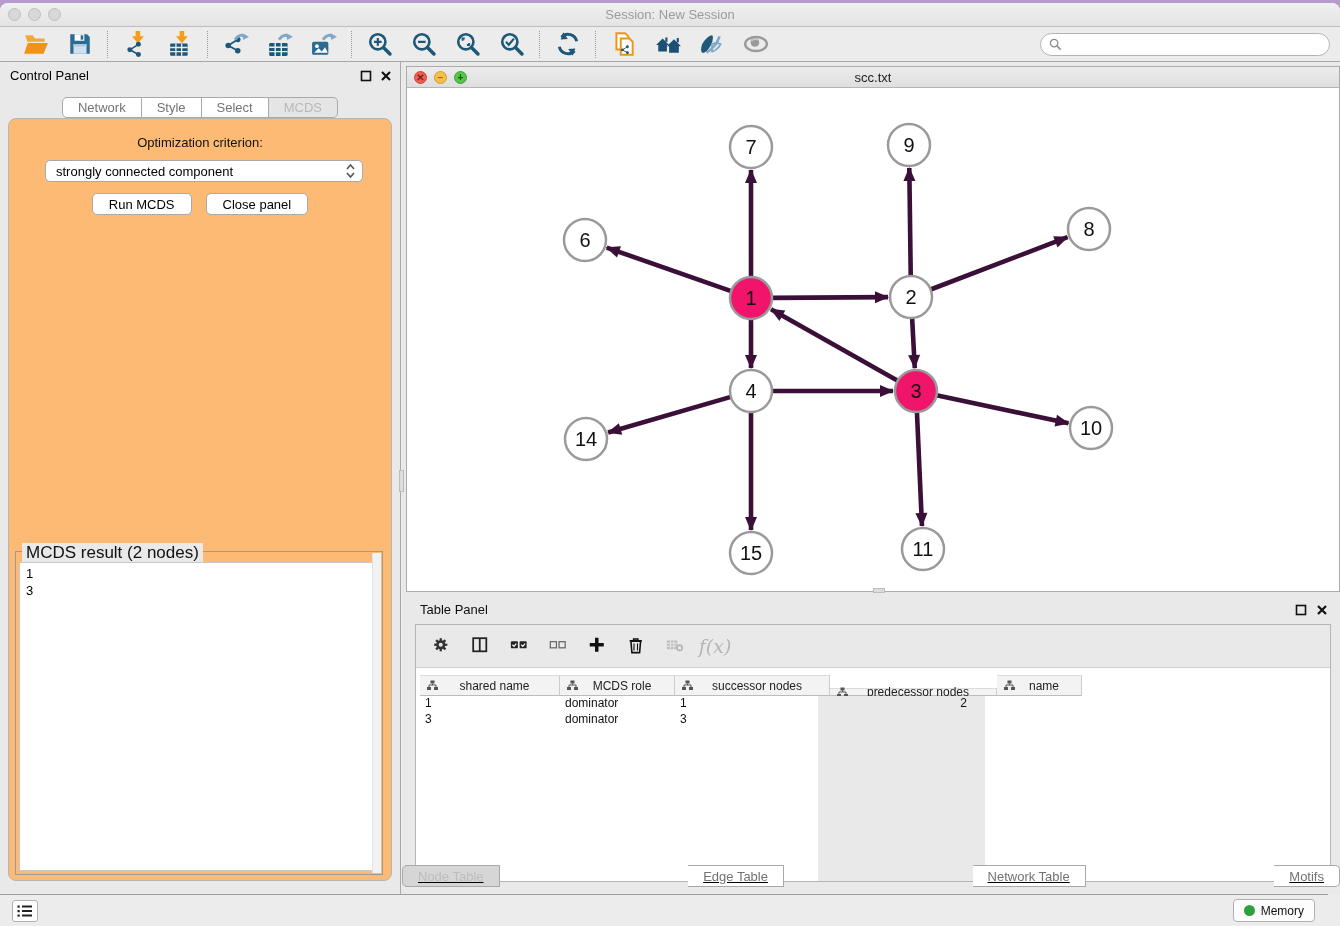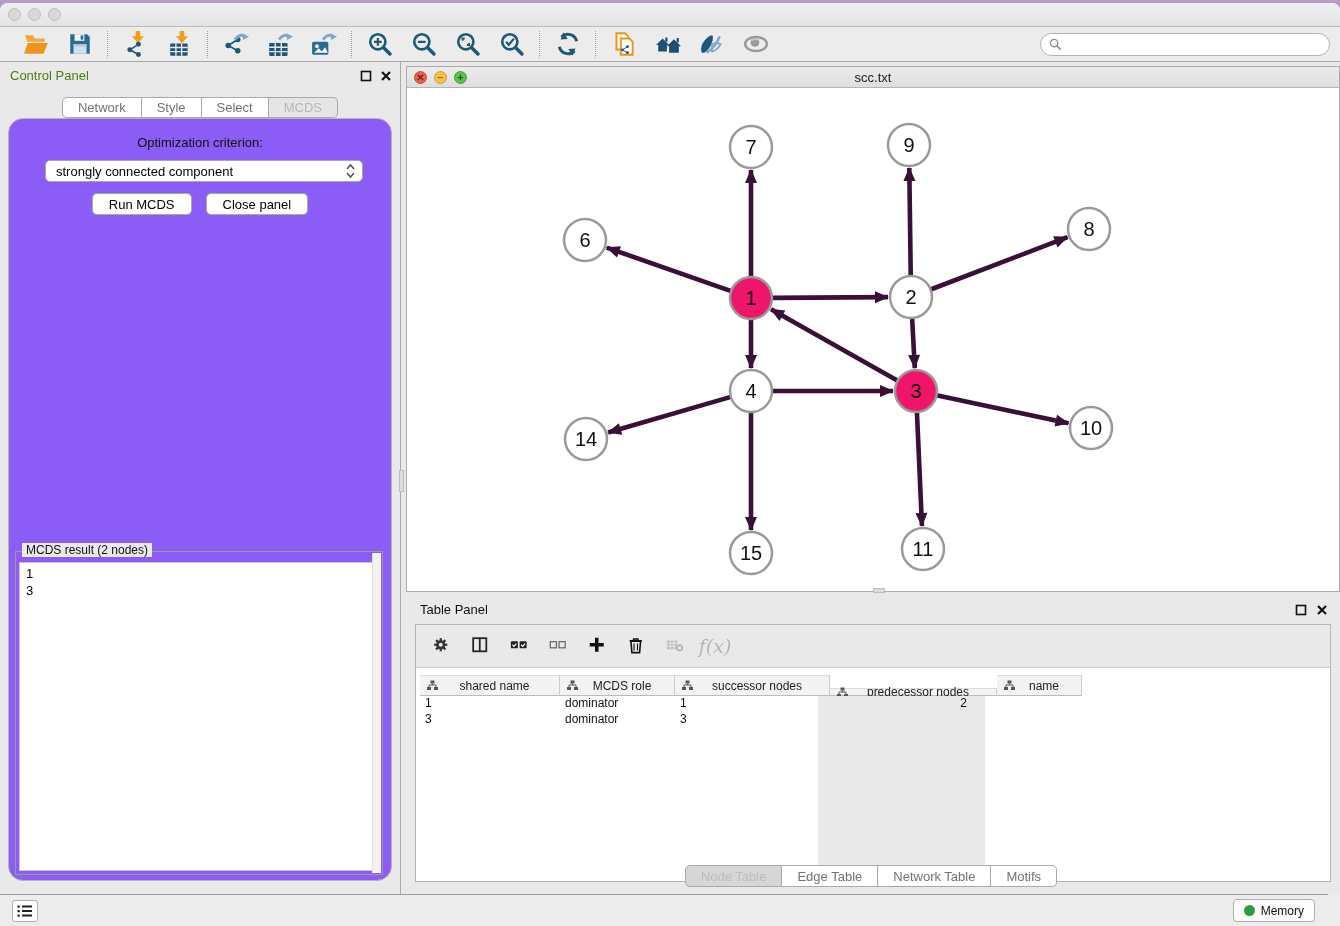--- a/index.html
+++ b/index.html
@@ -31,42 +31,42 @@
   .searchbox input { border:none; outline:none; flex:1; font-size:12px; margin-left:5px;
                      font-family:"Liberation Sans",sans-serif; background:transparent; }
 
   
   .main { position:absolute; top:59px; bottom:32px; left:0; right:0; }
 
   
   .control-panel { position:absolute; left:0; top:0; bottom:0; width:401px; background:#e9e9e9;
                    border-right:1px solid #a8a8a8; }
   .panel-head { position:absolute; top:0; left:0; right:0; height:26px; }
-  .panel-title { position:absolute; left:10px; top:6px; font-size:13px; color:#4d7c0f; }
+  .panel-title { position:absolute; left:10px; top:6px; font-size:13px; color:#000000; }
   .panel-btns { position:absolute; right:8px; top:6px; display:flex; gap:8px; }
   .panel-btn svg { width:12px; height:12px; }
   .ctab-row { position:absolute; top:35px; left:0; right:0; display:flex; justify-content:center; }
   .tabbtn { height:21px; padding:0 15px; background:#fff; border:1px solid #a9a9a9; border-left:none;
             font-size:13px; color:#737373; display:flex; align-items:center; cursor:default; }
   .tabbtn:first-child { border-left:1px solid #a9a9a9; border-radius:5px 0 0 5px; }
   .tabbtn:last-child { border-radius:0 5px 5px 0; }
   .tabbtn.active { background:#e5e5e5; color:#b8b8b8; }
   .cp-content { position:absolute; left:8px; right:8px; top:56px; bottom:13px;
-                border:1px solid #b5b5b5; border-radius:15px; background:#8b5cf6; }
+                border:1px solid #b5b5b5; border-radius:8px; background:#fdba74; }
   .opt-label { position:absolute; top:16px; left:0; right:0; text-align:center; font-size:13px; color:#111; }
   .dropdown { position:absolute; left:36px; right:28px; top:41px; height:22px; background:#fff;
               border:1px solid #a9a9a9; border-radius:5px; display:flex; align-items:center;
               padding:0 6px 0 10px; font-size:13px; cursor:default; }
   .dropdown .val { flex:1; }
   .btn-row { position:absolute; top:74px; left:0; right:0; display:flex; justify-content:center; gap:14px; }
   .pushbtn { height:22px; padding:0 16px; background:#fff; border:1px solid #a9a9a9; border-radius:5px;
              font-size:13px; display:flex; align-items:center; cursor:default; }
   .fieldset { position:absolute; left:6px; right:8px; top:432px; bottom:5px; border:1px solid #9a9a9a; }
   .fieldset .legend { position:absolute; top:-9px; left:6px; background:#e9e9e9; padding:0 4px;
-                      font-size:12px; color:#111; }
+                      font-size:17px; color:#111; }
   .result-area { position:absolute; left:3px; right:3px; top:10px; bottom:3px; background:#fff;
                  border:1px solid #c8c8c8; font-size:13px; line-height:17px; padding:2px 6px;
                  white-space:pre; overflow:hidden; }
   .result-scroll { position:absolute; right:1px; top:1px; bottom:1px; width:9px; background:#f2f2f2;
                    border-left:1px solid #e2e2e2; }
 
   
   .right { position:absolute; left:402px; right:0; top:0; bottom:0; background:#e9e9e9; }
   .v-grip { position:absolute; left:-3px; top:408px; width:5px; height:22px; background:#dcdcdc;
             border:1px solid #bdbdbd; }
@@ -104,21 +104,21 @@
   .th { background:#f3f3f3; border-right:1px solid #cccccc; border-bottom:1px solid #bcbcbc;
         border-top:1px solid #dcdcdc; display:flex; align-items:center; font-size:12px; color:#222;
         cursor:default; }
   .th .sorticon { margin:0 4px 0 7px; }
   .th .lbl { flex:1; text-align:center; padding-right:12px; }
   .tbody { position:absolute; top:71px; left:0; right:0; bottom:0; background:#fff; }
   .trow { display:flex; height:16px; font-size:12px; color:#111; }
   .td { overflow:hidden; white-space:nowrap; }
   .td.left { padding-left:9px; text-align:left; }
   .td.right { padding-right:18px; text-align:right; }
-  .tp-tabs { position:absolute; left:0; right:0; top:270px; display:flex; justify-content:center; }
+  .tp-tabs { position:absolute; left:0; right:0; top:270px; display:flex; justify-content:space-between;text-decoration:underline; }
   .tp-tabs .tabbtn { height:22px; }
   .tp-tabs .tabbtn.active { background:#d6d6d6; color:#bdbdbd; }
 
   
   .statusbar { position:absolute; bottom:0; left:0; right:12px; height:32px; background:#ececec;
                border-top:1px solid #9e9e9e; }
   .list-btn { position:absolute; left:12px; top:5px; width:26px; height:22px; background:#fdfdfd;
               border:1px solid #b0b0b0; border-radius:3px; display:flex; align-items:center;
               justify-content:center; cursor:default; }
   .memory-btn { position:absolute; right:13px; top:4px; height:23px; background:#fdfdfd;
@@ -132,20 +132,21 @@
 <body>
 
 <div class="window">
 
   <div class="titlebar">
     <div class="lights">
       <div class="light"></div>
       <div class="light"></div>
       <div class="light"></div>
     </div>
+    <div class="title">Session: New Session</div>
   </div>
 
   <div class="toolbar">
     <span id="toolbar-groups" style="display:flex;align-items:center;">
         <span class="tb-group">
           <span class="tbtn">
             <svg viewBox="0 0 24 24">
               <path d="M2 4h7l2 3h9v3H4z" fill="#f2a73d"></path>
               <path d="M1 21l3.4-10H23l-4 10z" fill="#ef9417"></path>
             </svg>

